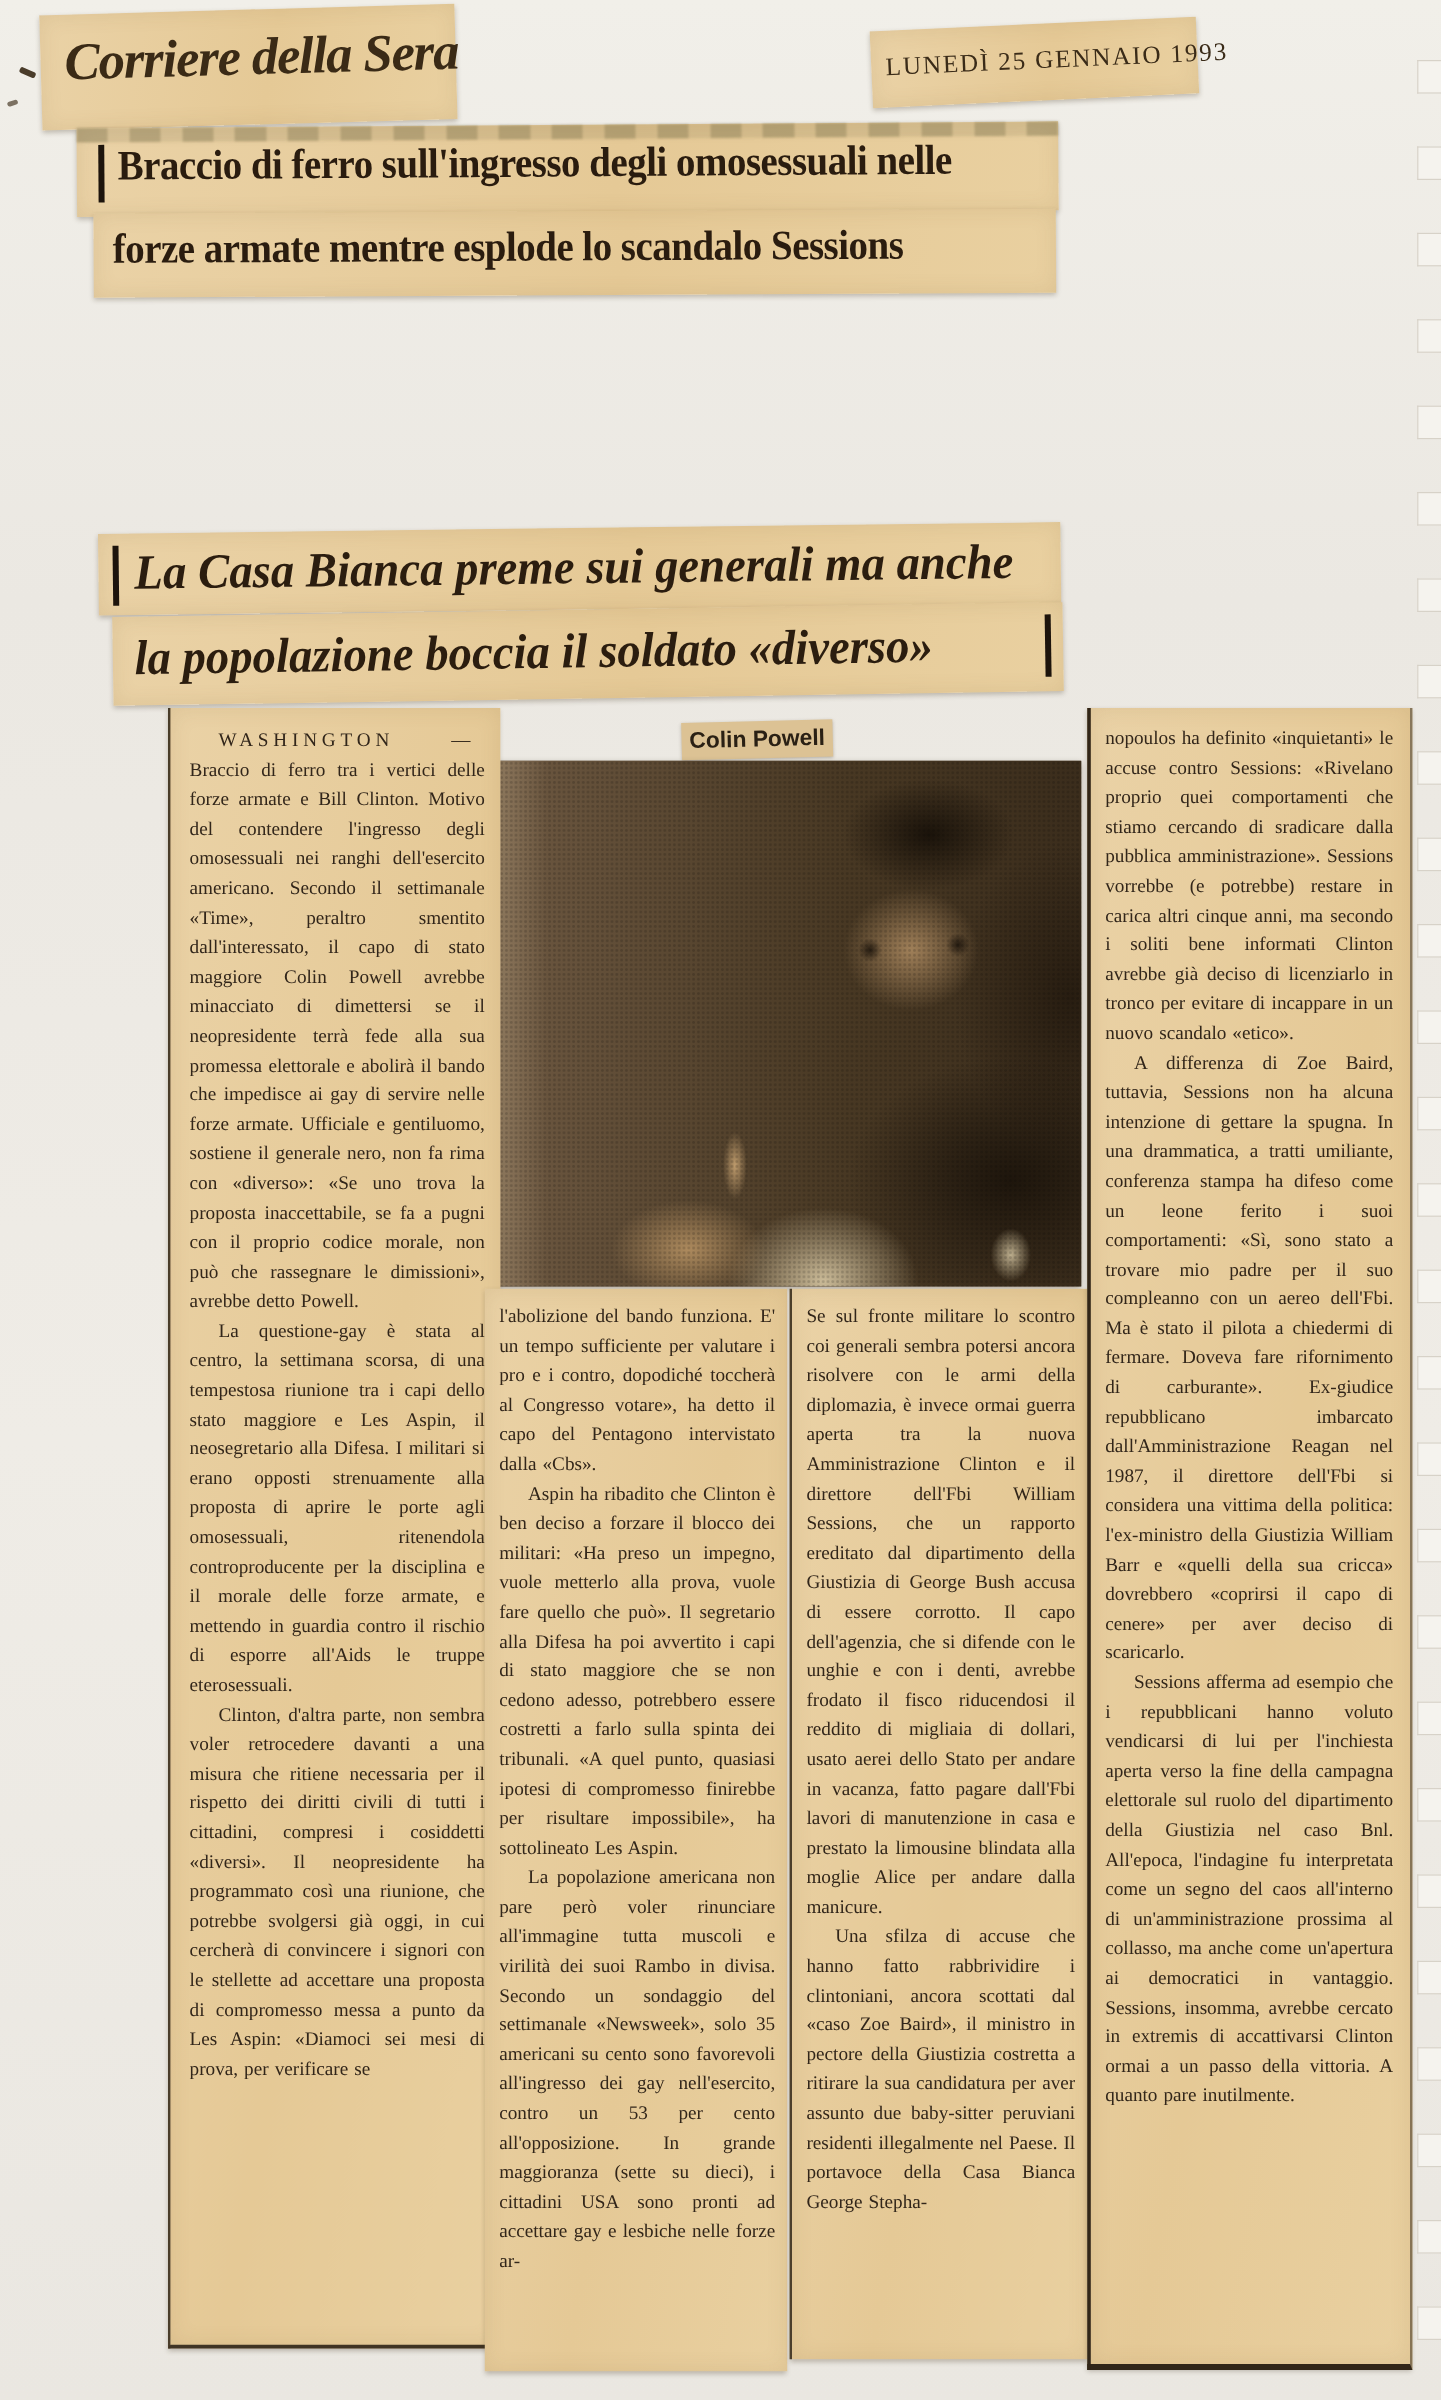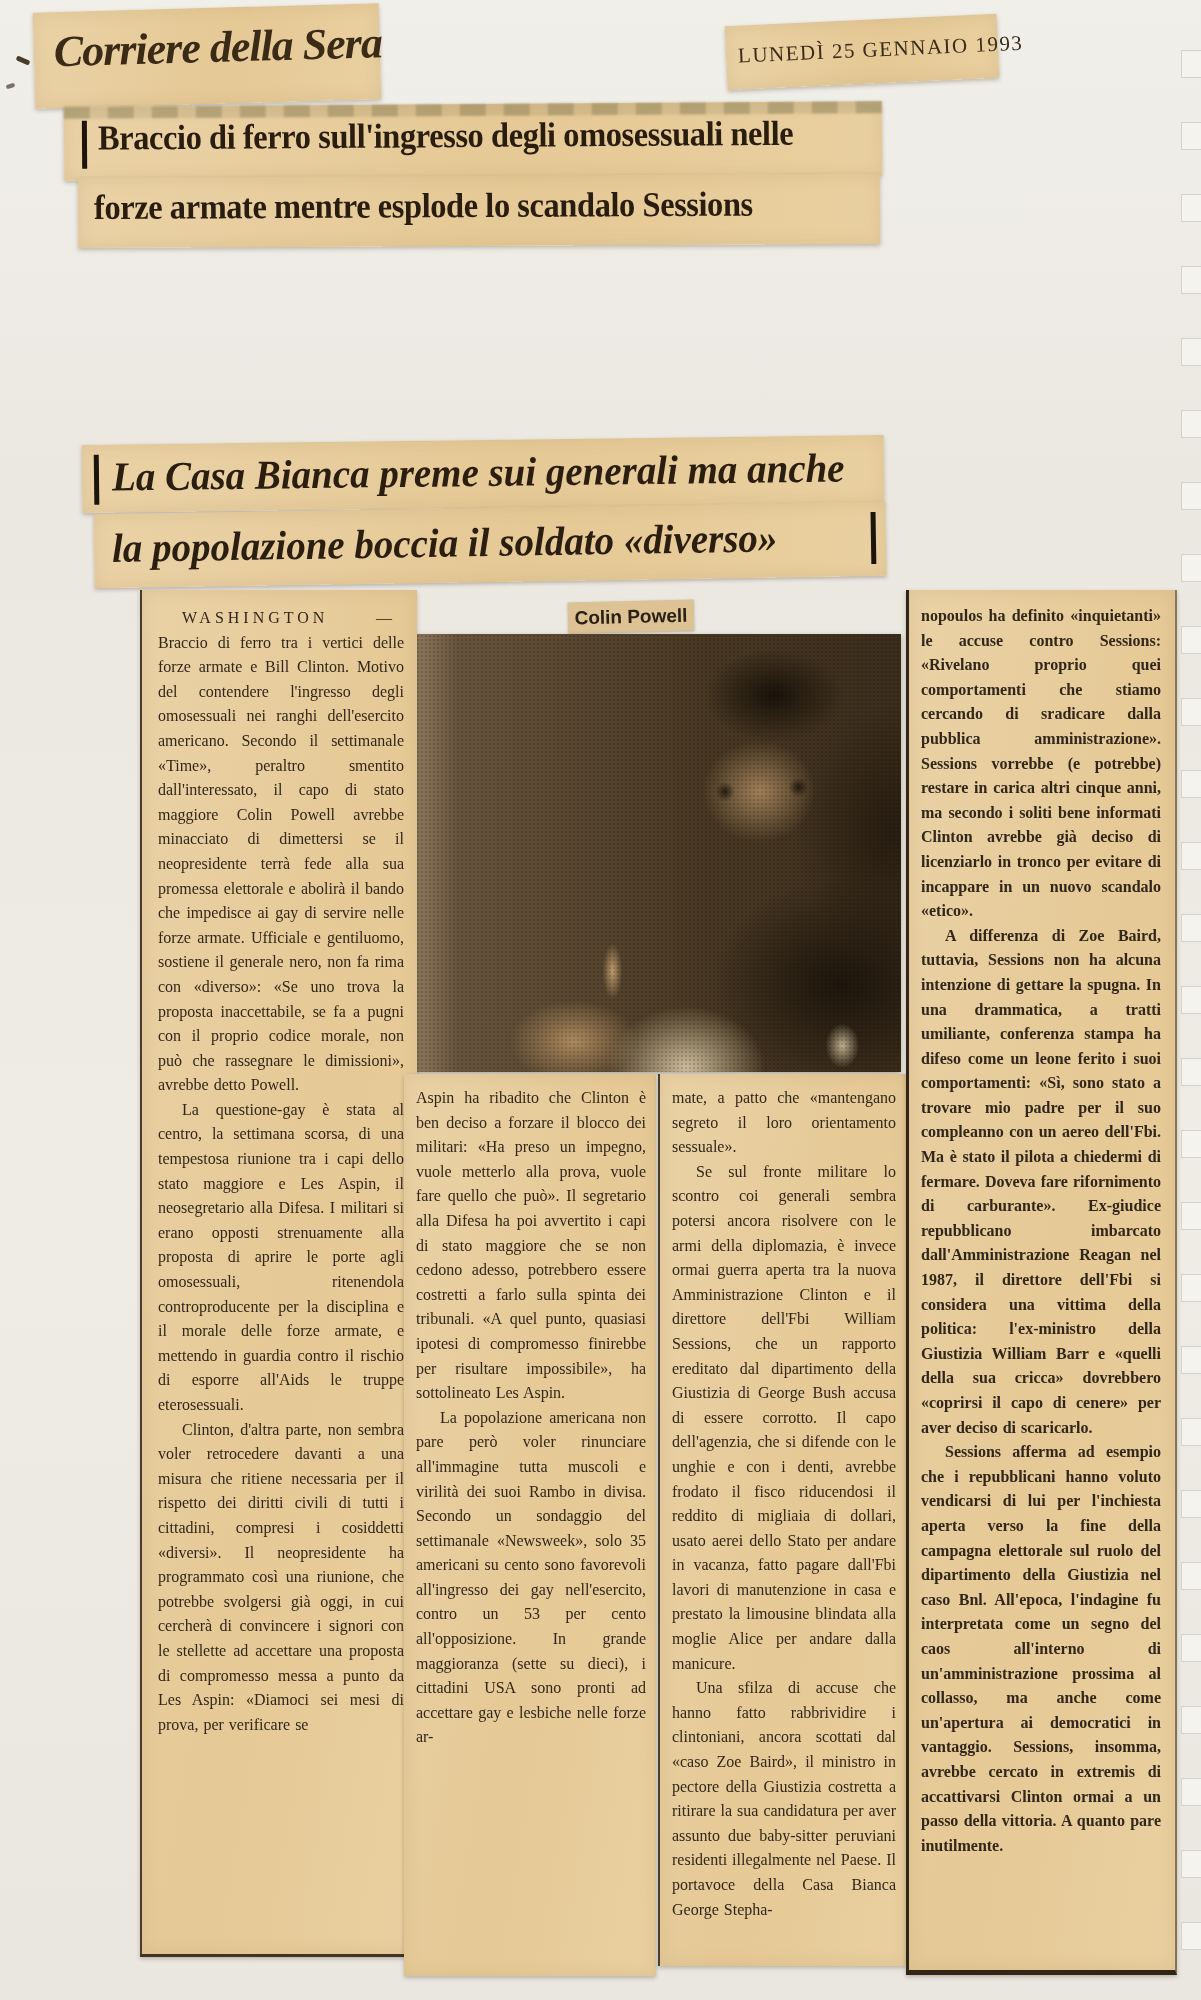--- a/index.html
+++ b/index.html
@@ -50,21 +50,21 @@
   .cont .coltext p:first-child{text-indent:0;}
   .dateline{letter-spacing:4px;margin-right:8px;}
   .col1{left:140px;top:590px;width:275px;height:1364px;border-left:2px solid rgba(35,25,14,.8);
     border-bottom:3px solid rgba(35,25,14,.85);}
   .col1 .coltext{left:16px;top:16px;width:246px;height:1334px;}
   .col2{left:404px;top:1074px;width:252px;height:902px;}
   .col2 .coltext{left:12px;top:12px;width:230px;height:880px;}
   .col3{left:658px;top:1074px;width:247px;height:892px;border-left:2px solid rgba(35,25,14,.8);}
   .col3 .coltext{left:12px;top:12px;width:224px;height:868px;}
   .col4{left:906px;top:590px;width:266px;height:1380px;border-left:3px solid rgba(30,20,10,.9);
-    border-right:2px solid rgba(40,28,16,.5);border-bottom:5px solid rgba(30,20,10,.9);font-weight:bold;}
+    border-right:2px solid rgba(40,28,16,.5);border-bottom:5px solid rgba(30,20,10,.9);}
   .col4 .coltext{left:12px;top:14px;width:240px;height:1350px;}
   
   .caption-tape{position:absolute;left:568px;top:601px;width:126px;height:31px;
     background:#dcc294;box-shadow:0 1px 3px rgba(60,45,25,.3);transform:rotate(-1.4deg);
     display:flex;align-items:center;justify-content:center;}
   .caption-tape span{font-family:"Liberation Sans",sans-serif;font-weight:bold;font-size:19px;color:#2a2014;}
   .photo{position:absolute;left:412px;top:634px;width:489px;height:438px;
     background-color:#5d4b37;
     background-image:
       radial-gradient(circle 15px at 64% 36%, rgba(22,15,8,.8), transparent 65%),
@@ -164,28 +164,28 @@
       <p><span class="dateline">WASHINGTON —</span><span>Braccio di ferro tra i vertici delle forze armate e Bill Clinton. Motivo del contendere l'ingresso degli omosessuali nei ranghi dell'esercito americano. Secondo il settimanale «Time», peraltro smentito dall'interessato, il capo di stato maggiore Colin Powell avrebbe minacciato di dimettersi se il neopresidente terrà fede alla sua promessa elettorale e abolirà il bando che impedisce ai gay di servire nelle forze armate. Ufficiale e gentiluomo, sostiene il generale nero, non fa rima con «diverso»: «Se uno trova la proposta inaccettabile, se fa a pugni con il proprio codice morale, non può che rassegnare le dimissioni», avrebbe detto Powell.</span></p>
       <div>
           <p>La questione-gay è stata al centro, la settimana scorsa, di una tempestosa riunione tra i capi dello stato maggiore e Les Aspin, il neosegretario alla Difesa. I militari si erano opposti strenuamente alla proposta di aprire le porte agli omosessuali, ritenendola controproducente per la disciplina e il morale delle forze armate, e mettendo in guardia contro il rischio di esporre all'Aids le truppe eterosessuali.</p>
           <p>Clinton, d'altra parte, non sembra voler retrocedere davanti a una misura che ritiene necessaria per il rispetto dei diritti civili di tutti i cittadini, compresi i cosiddetti «diversi». Il neopresidente ha programmato così una riunione, che potrebbe svolgersi già oggi, in cui cercherà di convincere i signori con le stellette ad accettare una proposta di compromesso messa a punto da Les Aspin: «Diamoci sei mesi di prova, per verificare se</p>
         </div>
     </div>
   </div>
 
   <div class="clip col col2 cont">
     <div class="coltext">
+        <p>l'abolizione del bando funziona. E' un tempo sufficiente per valutare i pro e i contro, dopodiché toccherà al Congresso votare», ha detto il capo del Pentagono intervistato dalla «Cbs».</p>
         <p>Aspin ha ribadito che Clinton è ben deciso a forzare il blocco dei militari: «Ha preso un impegno, vuole metterlo alla prova, vuole fare quello che può». Il segretario alla Difesa ha poi avvertito i capi di stato maggiore che se non cedono adesso, potrebbero essere costretti a farlo sulla spinta dei tribunali. «A quel punto, quasiasi ipotesi di compromesso finirebbe per risultare impossibile», ha sottolineato Les Aspin.</p>
         <p>La popolazione americana non pare però voler rinunciare all'immagine tutta muscoli e virilità dei suoi Rambo in divisa. Secondo un sondaggio del settimanale «Newsweek», solo 35 americani su cento sono favorevoli all'ingresso dei gay nell'esercito, contro un 53 per cento all'opposizione. In grande maggioranza (sette su dieci), i cittadini USA sono pronti ad accettare gay e lesbiche nelle forze ar-</p>
       </div>
   </div>
 
   <div class="clip col col3 cont">
     <div class="coltext">
-        <p>mate, a patto che «mantengano segreto il loro orientamento sessuale».</p>
         <p>Se sul fronte militare lo scontro coi generali sembra potersi ancora risolvere con le armi della diplomazia, è invece ormai guerra aperta tra la nuova Amministrazione Clinton e il direttore dell'Fbi William Sessions, che un rapporto ereditato dal dipartimento della Giustizia di George Bush accusa di essere corrotto. Il capo dell'agenzia, che si difende con le unghie e con i denti, avrebbe frodato il fisco riducendosi il reddito di migliaia di dollari, usato aerei dello Stato per andare in vacanza, fatto pagare dall'Fbi lavori di manutenzione in casa e prestato la limousine blindata alla moglie Alice per andare dalla manicure.</p>
         <p>Una sfilza di accuse che hanno fatto rabbrividire i clintoniani, ancora scottati dal «caso Zoe Baird», il ministro in pectore della Giustizia costretta a ritirare la sua candidatura per aver assunto due baby-sitter peruviani residenti illegalmente nel Paese. Il portavoce della Casa Bianca George Stepha-</p>
       </div>
   </div>
 
   <div class="clip col col4 cont">
     <div class="coltext">
         <p>nopoulos ha definito «inquietanti» le accuse contro Sessions: «Rivelano proprio quei comportamenti che stiamo cercando di sradicare dalla pubblica amministrazione». Sessions vorrebbe (e potrebbe) restare in carica altri cinque anni, ma secondo i soliti bene informati Clinton avrebbe già deciso di licenziarlo in tronco per evitare di incappare in un nuovo scandalo «etico».</p>
         <p>A differenza di Zoe Baird, tuttavia, Sessions non ha alcuna intenzione di gettare la spugna. In una drammatica, a tratti umiliante, conferenza stampa ha difeso come un leone ferito i suoi comportamenti: «Sì, sono stato a trovare mio padre per il suo compleanno con un aereo dell'Fbi. Ma è stato il pilota a chiedermi di fermare. Doveva fare rifornimento di carburante». Ex-giudice repubblicano imbarcato dall'Amministrazione Reagan nel 1987, il direttore dell'Fbi si considera una vittima della politica: l'ex-ministro della Giustizia William Barr e «quelli della sua cricca» dovrebbero «coprirsi il capo di cenere» per aver deciso di scaricarlo.</p>
         <p>Sessions afferma ad esempio che i repubblicani hanno voluto vendicarsi di lui per l'inchiesta aperta verso la fine della campagna elettorale sul ruolo del dipartimento della Giustizia nel caso Bnl. All'epoca, l'indagine fu interpretata come un segno del caos all'interno di un'amministrazione prossima al collasso, ma anche come un'apertura ai democratici in vantaggio. Sessions, insomma, avrebbe cercato in extremis di accattivarsi Clinton ormai a un passo della vittoria. A quanto pare inutilmente.</p>

